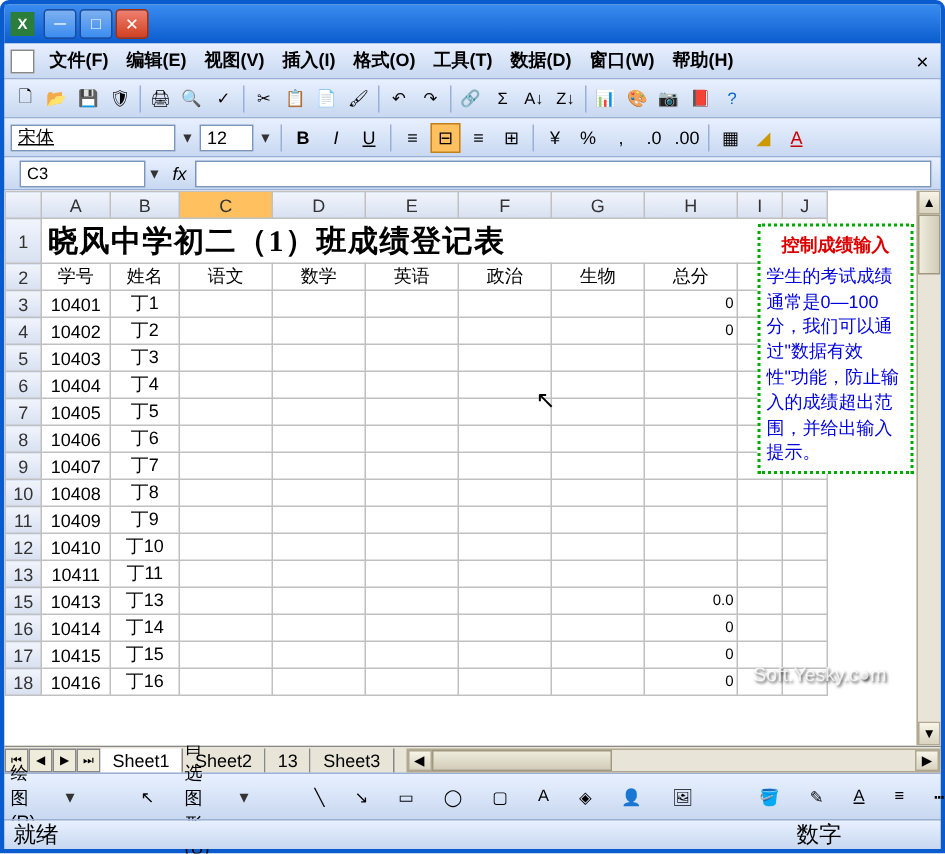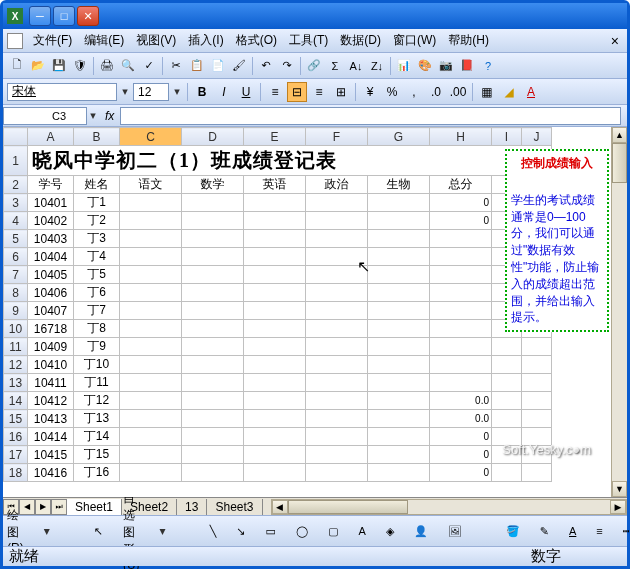--- a/index.html
+++ b/index.html
@@ -6,32 +6,32 @@
 body { font-family: "Microsoft YaHei", SimSun, Arial, sans-serif; font-size: 11px; background: #fff; width: 630px; height: 569px; overflow: hidden; }
 .window { border: 3px solid #0a5cce; border-radius: 6px 6px 0 0; width: 630px; height: 569px; background: #ece9d8; display: flex; flex-direction: column; }
 .titlebar { background: linear-gradient(#3b8cf0, #0a5cce); height: 26px; display: flex; align-items: center; padding: 0 4px; color: #fff; }
 .titlebar .icon { width: 16px; height: 16px; background: #2a7d3a; margin-right: 6px; display: flex; align-items: center; justify-content: center; font-size: 10px; font-weight: bold; }
 .titlebar .title { flex: 1; font-size: 12px; }
 .win-btns { display: flex; gap: 2px; }
 .win-btn { width: 22px; height: 20px; background: linear-gradient(#7db0f0,#3b8cf0); border: 1px solid #1a4ca0; border-radius: 3px; display: flex; align-items: center; justify-content: center; color: #fff; font-size: 11px; cursor: pointer; }
 .win-btn.close { background: linear-gradient(#f08070,#d04020); border-color: #a03010; }
 .menubar { background: linear-gradient(#e8f0ff,#c8d8f0); border-bottom: 1px solid #9ab0d8; height: 24px; display: flex; align-items: center; padding: 0 4px; }
 .menubar .doc-icon { width: 16px; height: 16px; background: #fff; border: 1px solid #888; margin-right: 4px; }
-.menu-item { padding: 2px 6px; font-size: 12px; cursor: pointer; }
+.menu-item { padding: 2px 6px; font-size: 12px; cursor: pointer; font-weight: bold; }
 .help-x { margin-left: auto; color: #000; font-size: 14px; padding: 0 4px; cursor: pointer; }
 .toolbar { background: linear-gradient(#e8f0ff,#c8d8f0); border-bottom: 1px solid #9ab0d8; height: 26px; display: flex; align-items: center; padding: 0 4px; gap: 1px; }
 .tool-btn { width: 20px; height: 20px; display: flex; align-items: center; justify-content: center; cursor: pointer; font-size: 11px; border-radius: 2px; }
 .tool-sep { width: 1px; height: 18px; background: #9ab0d8; margin: 0 2px; }
 .format-bar { background: linear-gradient(#e8f0ff,#c8d8f0); border-bottom: 1px solid #9ab0d8; height: 26px; display: flex; align-items: center; padding: 0 4px; gap: 2px; }
 .font-box { background: #fff; border: 1px solid #7a96bf; height: 18px; padding: 0 4px; font-size: 12px; display: flex; align-items: center; }
 .font-name { width: 110px; text-decoration: underline; }
 .font-size { width: 36px; }
 .dd { width: 12px; text-align: center; color: #333; cursor: pointer; }
 .namebox-row { background: linear-gradient(#e8f0ff,#c8d8f0); border-bottom: 1px solid #9ab0d8; height: 22px; display: flex; align-items: center; }
-.namebox { background: #fff; border: 1px solid #7a96bf; width: 84px; height: 18px; padding: 0 20px; font-size: 11px; display: flex; align-items: center; justify-content: flex-end; }
+.namebox { background: #fff; border: 1px solid #7a96bf; width: 84px; height: 18px; margin-left: 10px; padding: 0 4px; font-size: 11px; display: flex; align-items: center; }
 .fx { font-style: italic; margin: 0 6px; font-size: 12px; }
 .formula-bar { flex: 1; background: #fff; border: 1px solid #7a96bf; height: 18px; margin-right: 6px; }
 .grid-area { flex: 1; position: relative; background: #fff; overflow: hidden; display: flex; }
 .grid-table { border-collapse: collapse; table-layout: fixed; }
 .grid-table th, .grid-table td { border: 1px solid #c0c0c0; height: 18px; font-size: 12px; padding: 0; text-align: center; }
 .grid-table th { background: linear-gradient(#f0f4fc,#d8e0f0); font-weight: normal; color: #333; }
 .row-h { width: 24px; background: linear-gradient(90deg,#f0f4fc,#d8e0f0); }
 .col-A { width: 46px; }
 .col-B { width: 46px; }
 .col-wide { width: 62px; }
@@ -50,21 +50,21 @@
 .tab { padding: 0 8px; font-size: 12px; border-right: 1px solid #888; background: #fff; cursor: pointer; height: 16px; display: flex; align-items: center; }
 .tab.inactive { background: #e8e4d8; text-align: right; }
 .hscroll { flex: 1; margin-left: 8px; height: 16px; background: #e8e4d8; border: 1px solid #b0a890; position: relative; display: flex; }
 .hscroll .arrow { width: 16px; background: linear-gradient(#f8f4e8,#d8d4c0); border: 1px solid #b0a890; display: flex; align-items: center; justify-content: center; font-size: 9px; cursor: pointer; }
 .hscroll .htrack { flex: 1; position: relative; }
 .hscroll .hthumb { position: absolute; left: 0; top: 0; bottom: 0; width: 120px; background: linear-gradient(#f0ecdc,#d0ccb8); border: 1px solid #a09880; }
 .draw-bar { background: linear-gradient(#e8f0ff,#c8d8f0); border-top: 1px solid #9ab0d8; height: 24px; display: flex; align-items: center; padding: 15px 4px; gap: 20px; font-size: 12px; }
 .status-bar { background: linear-gradient(#e8f0ff,#c8d8f0); border-top: 1px solid #9ab0d8; height: 20px; display: flex; align-items: center; padding: 0 6px; font-size: 15px; }
 .status-bar .spacer { flex: 1; }
 .callout { position: absolute; right: 2px; top: 22px; width: 104px; border: 2px dotted #0a0; background: #fff; padding: 4px; font-size: 12px; line-height: 1.4; }
-.callout .ct { color: #d00; font-weight: bold; text-align: center; margin-bottom: 20px; }
+.callout .ct { color: #d00; font-weight: bold; text-align: center; margin-bottom: 4px; }
 .callout .cb { color: #00d; }
 .cursor { position: absolute; left: 354px; top: 130px; font-size: 16px; color: #000; pointer-events: none; }
 .watermark { position: absolute; right: 20px; bottom: 40px; color: rgba(255,255,255,0.8); font-size: 13px; text-shadow: 1px 1px 2px rgba(0,0,0,0.7); font-family: Arial; pointer-events: none; }
 .fmt-btn { width: 20px; height: 20px; display: flex; align-items: center; justify-content: center; cursor: pointer; font-size: 12px; }
 .fmt-btn.active { background: #ffc060; border: 1px solid #c08020; }
 </style>
 </head>
 <body>
 
 <div class="window">
@@ -303,21 +303,21 @@
     <td></td>
     <td></td>
     <td></td>
     <td></td>
     <td class="col-H-val"></td>
     <td></td>
     <td></td>
             </tr>
             <tr class="data-row">
               <th>10</th>
-    <td>16718</td>
+    <td>10408</td>
     <td>丁8</td>
     <td></td>
     <td></td>
     <td></td>
     <td></td>
     <td></td>
     <td class="col-H-val"></td>
     <td></td>
     <td></td>
             </tr>
@@ -350,33 +350,20 @@
             <tr class="data-row">
               <th>13</th>
     <td>10411</td>
     <td>丁11</td>
     <td></td>
     <td></td>
     <td></td>
     <td></td>
     <td></td>
     <td class="col-H-val"></td>
-    <td></td>
-    <td></td>
-            </tr>
-            <tr class="data-row">
-              <th>14</th>
-    <td>10412</td>
-    <td>丁12</td>
-    <td></td>
-    <td></td>
-    <td></td>
-    <td></td>
-    <td></td>
-    <td class="col-H-val">0.0</td>
     <td></td>
     <td></td>
             </tr>
             <tr class="data-row">
               <th>15</th>
     <td>10413</td>
     <td>丁13</td>
     <td></td>
     <td></td>
     <td></td>

